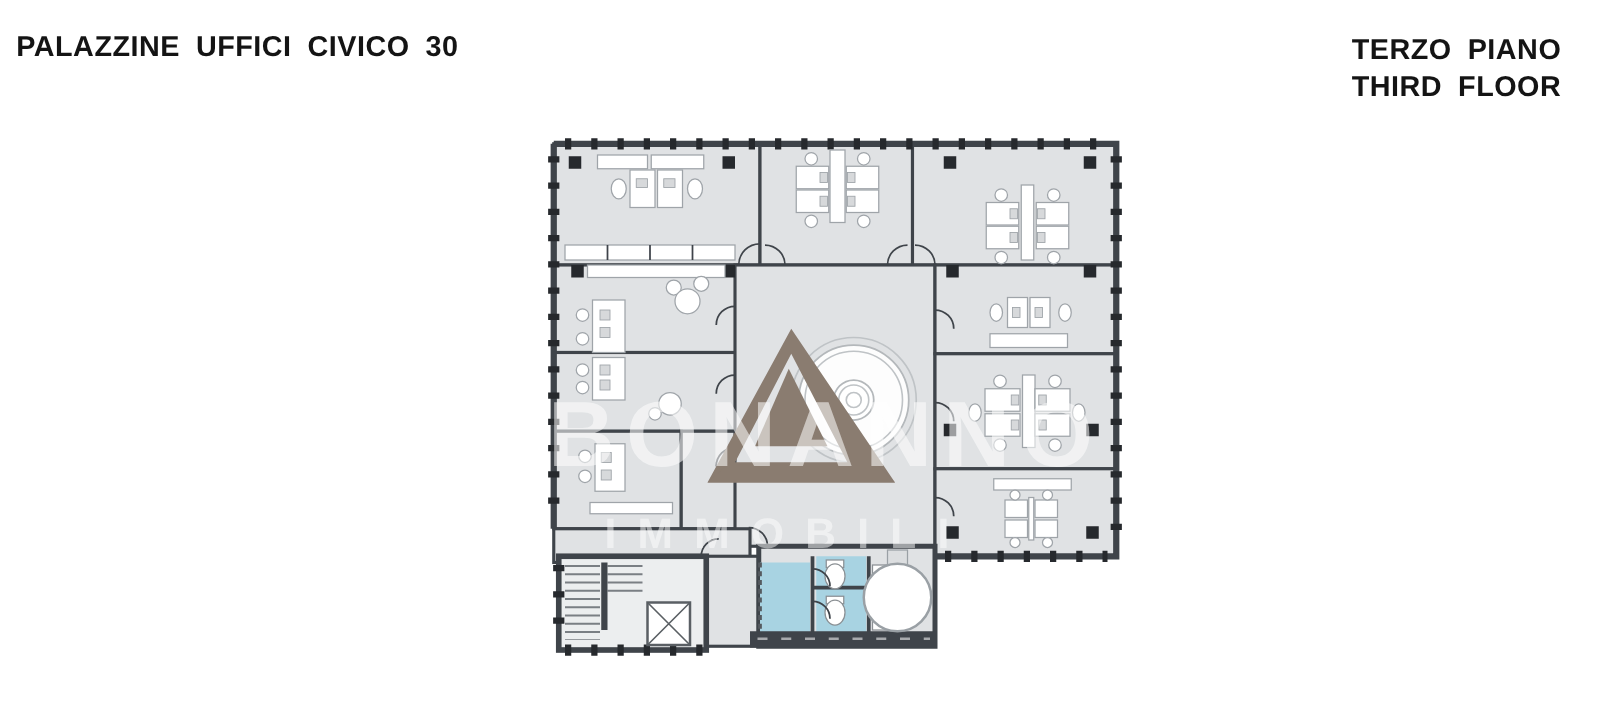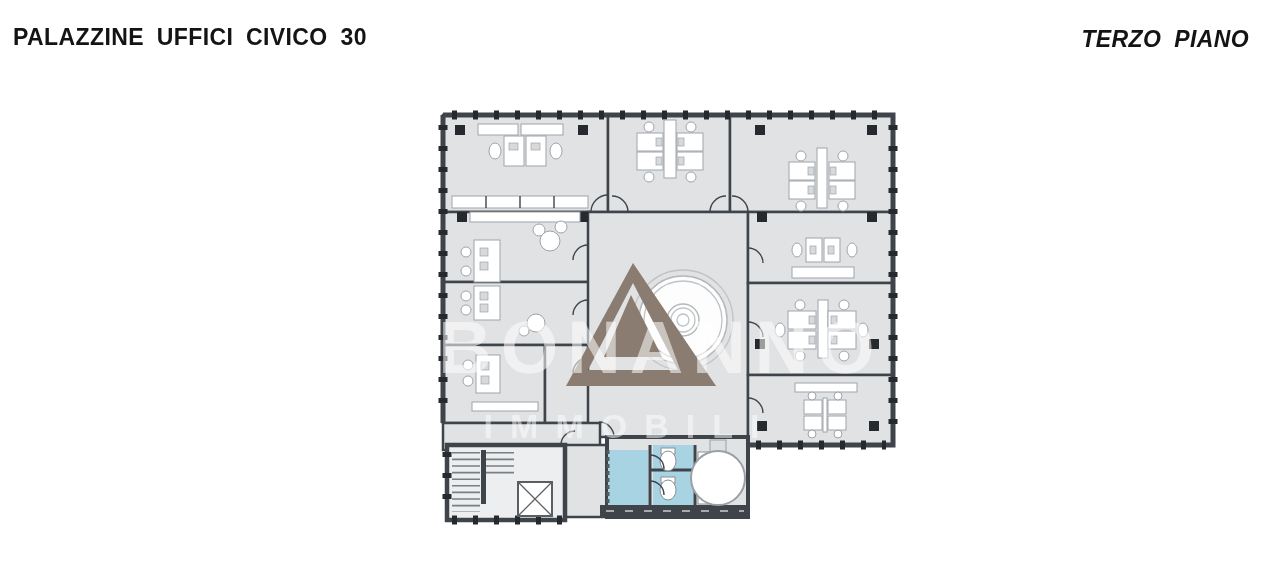--- a/index.html
+++ b/index.html
@@ -1,21 +1,21 @@
 <!DOCTYPE html>
 <html style="--title-text: #141414; --wall: #3f444a; --room-fill: #e0e2e4; --wc-blue: #a8d3e2; --logo-taupe: #8a7c70; --watermark: #ffffff;"><head>
 <meta charset="utf-8">
 <style>
   html,body{margin:0;padding:0;background:#fff;}
   .page{position:relative;width:1281px;height:567px;background:#fff;overflow:hidden;
         font-family:"Liberation Sans",sans-serif;}
   .title{position:absolute;font-weight:bold;font-size:23px;line-height:30px;
          color:var(--title-text,#141414);letter-spacing:.4px;word-spacing:6px;white-space:nowrap;}
   .title-left{left:13px;top:22px;text-align:left;}
-  .title-right{right:32px;top:24px;text-align:left;font-style:italic;}
+  .title-right{right:32px;top:24px;text-align:left;}
   svg.plan{position:absolute;left:0;top:0;}
   .room{fill:var(--room-fill,#e0e2e4);stroke:var(--wall,#3f444a);stroke-width:2.5;}
   .room-lt{fill:#eceeef;stroke:var(--wall,#3f444a);stroke-width:4.5;}
   .wallln{stroke:var(--wall,#3f444a);fill:none;}
   .tick{stroke:#26292d;stroke-width:9;stroke-dasharray:5 16;fill:none;}
   .col{fill:#26292d;}
   .desk{fill:#ffffff;stroke:#9fa4a9;stroke-width:1;}
   .mon{fill:#d7d9db;stroke:#9fa4a9;stroke-width:.7;}
   .ring{fill:none;stroke:#bfc3c6;stroke-width:1.3;}
   .arc{stroke:var(--wall,#3f444a);stroke-width:1.4;fill:none;}
@@ -28,20 +28,21 @@
 <body>
 
 <div class="page">
 
   <div class="title title-left">
     <div>PALAZZINE UFFICI CIVICO 30</div>
   </div>
 
   <div class="title title-right">
     <div>TERZO PIANO</div>
+    <div>THIRD FLOOR</div>
   </div>
 
   <svg class="plan" width="1281" height="567" viewBox="0 0 1281 567">
 
     <g>
       <rect class="room" x="443" y="115" width="165" height="97"></rect>
       <rect class="room" x="608" y="115" width="122" height="97"></rect>
       <rect class="room" x="730" y="115" width="163" height="97"></rect>
       <rect class="room" x="443" y="212" width="147" height="70"></rect>
       <rect class="room" x="443" y="282" width="147" height="63"></rect>

